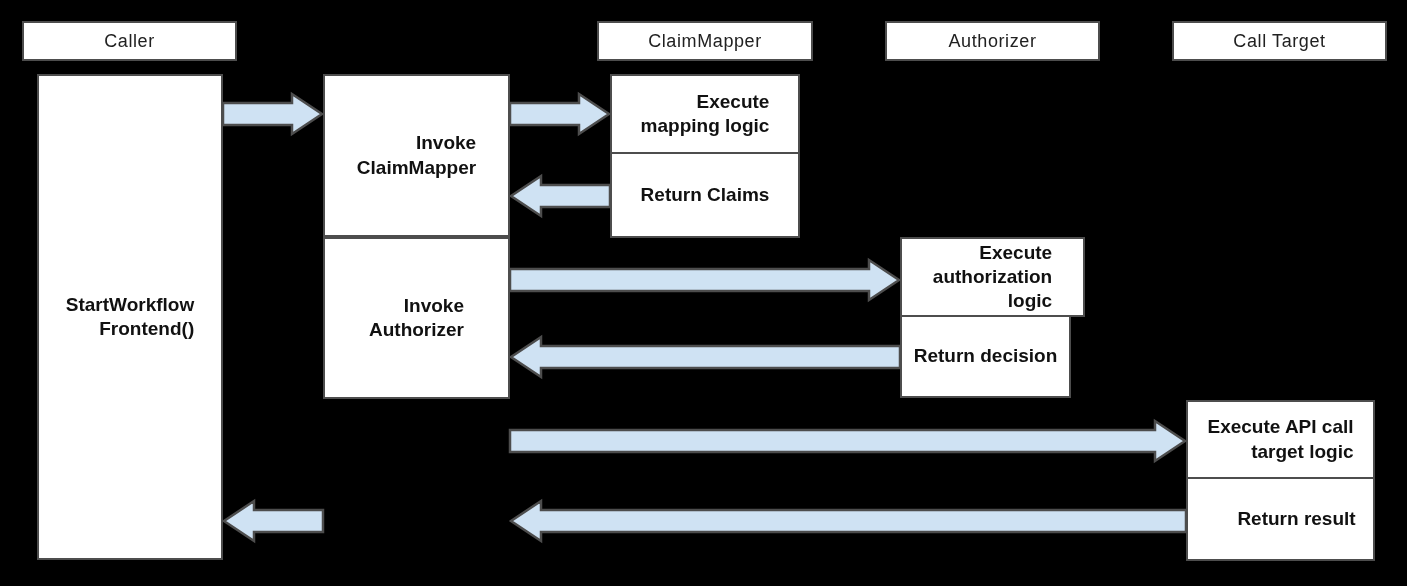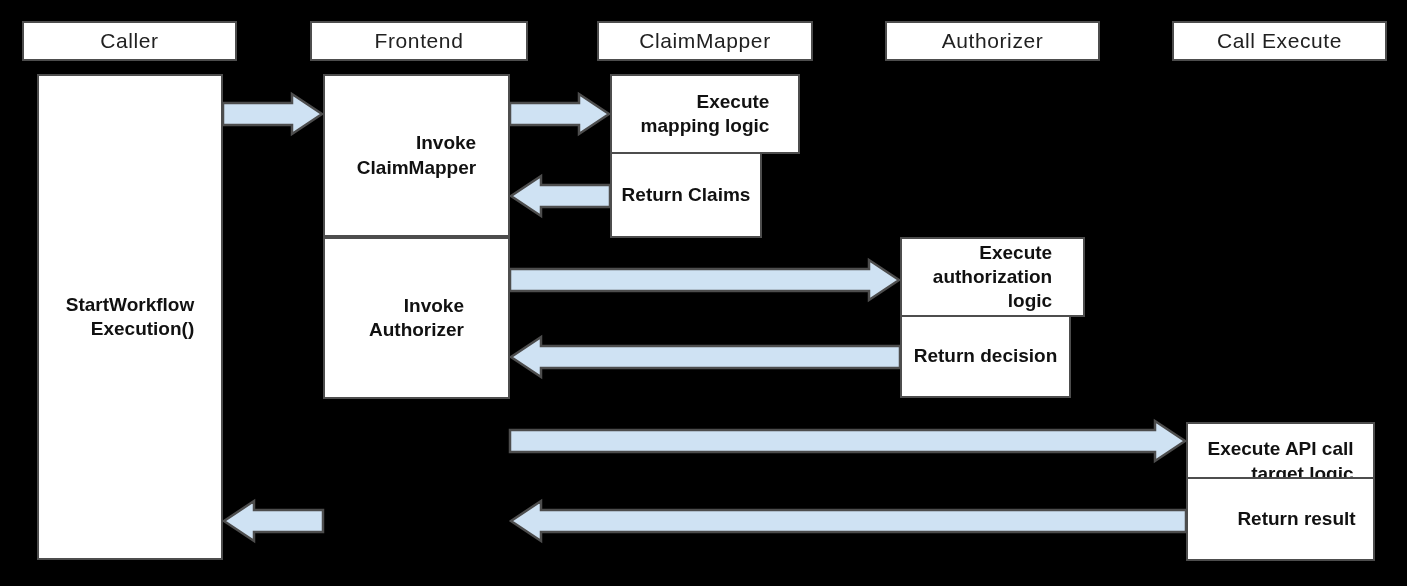--- a/index.html
+++ b/index.html
@@ -25,21 +25,21 @@
     stroke-width:2.5;
     stroke-linejoin:miter;
   }
   .hdr{
     position:absolute;z-index:2;
     box-sizing:border-box;
     background:var(--box-fill);
     border:2px solid var(--box-border);
     height:40px;
     display:flex;align-items:center;justify-content:center;
-    font-size:21px;font-weight:400;letter-spacing:0.6px;
+    font-size:18px;font-weight:400;letter-spacing:0.6px;
     color:#212121;
   }
   .node{
     position:absolute;z-index:2;
     box-sizing:border-box;
     background:var(--box-fill);
     border:2px solid var(--box-border);
     display:flex;align-items:center;justify-content:center;
     text-align:right;
     font-size:19px;font-weight:700;line-height:1.28;
@@ -57,39 +57,38 @@
     <polygon points="510,103 579,103 579,94 609,114 579,134 579,125 510,125"></polygon>
     <polygon points="610,185 541,185 541,176 511,196 541,216 541,207 610,207"></polygon>
     <polygon points="510,269 869,269 869,260 899,280 869,300 869,291 510,291"></polygon>
     <polygon points="900,346 541,346 541,337 511,357 541,377 541,368 900,368"></polygon>
     <polygon points="510,430 1155,430 1155,421 1185,441 1155,461 1155,452 510,452"></polygon>
     <polygon points="1186,510 541,510 541,501 511,521 541,541 541,532 1186,532"></polygon>
     <polygon points="323,510 254,510 254,501 224,521 254,541 254,532 323,532"></polygon>
   </svg>
 
   <div class="hdr" style="left:22px;top:21px;width:215px;">Caller</div>
-  <div class="hdr" style="left:310px;top:21px;width:218px;">Frontend</div>
   <div class="hdr" style="left:597px;top:21px;width:216px;">ClaimMapper</div>
   <div class="hdr" style="left:885px;top:21px;width:215px;">Authorizer</div>
-  <div class="hdr" style="left:1172px;top:21px;width:215px;">Call Execute</div>
+  <div class="hdr" style="left:1172px;top:21px;width:215px;">Call Target</div>
 
   <div class="node" style="left:37px;top:74px;width:186px;height:486px;">StartWorkflow
-Execution()</div>
+Frontend()</div>
 
   <div class="node" style="left:323px;top:74px;width:187px;height:163px;">Invoke
 ClaimMapper</div>
   <div class="node" style="left:323px;top:237px;width:187px;height:162px;">Invoke
 Authorizer</div>
 
   <div class="node" style="left:610px;top:74px;width:190px;height:80px;">Execute
 mapping logic</div>
-  <div class="node" style="left:610px;top:152px;width:152px;height:86px;">Return Claims</div>
+  <div class="node" style="left:610px;top:152px;width:190px;height:86px;">Return Claims</div>
 
   <div class="node" style="left:900px;top:237px;width:185px;height:80px;">Execute
 authorization
 logic</div>
   <div class="node" style="left:900px;top:315px;width:171px;height:83px;">Return decision</div>
 
-  <div class="node" style="left:1186px;top:400px;width:189px;height:79px;margin-top:22px;">Execute API call
+  <div class="node" style="left:1186px;top:400px;width:189px;height:79px;">Execute API call
 target logic</div>
   <div class="node" style="left:1186px;top:477px;width:189px;height:84px;padding-left:32px;">Return result</div>
 
 </div>
 
 </body></html>

